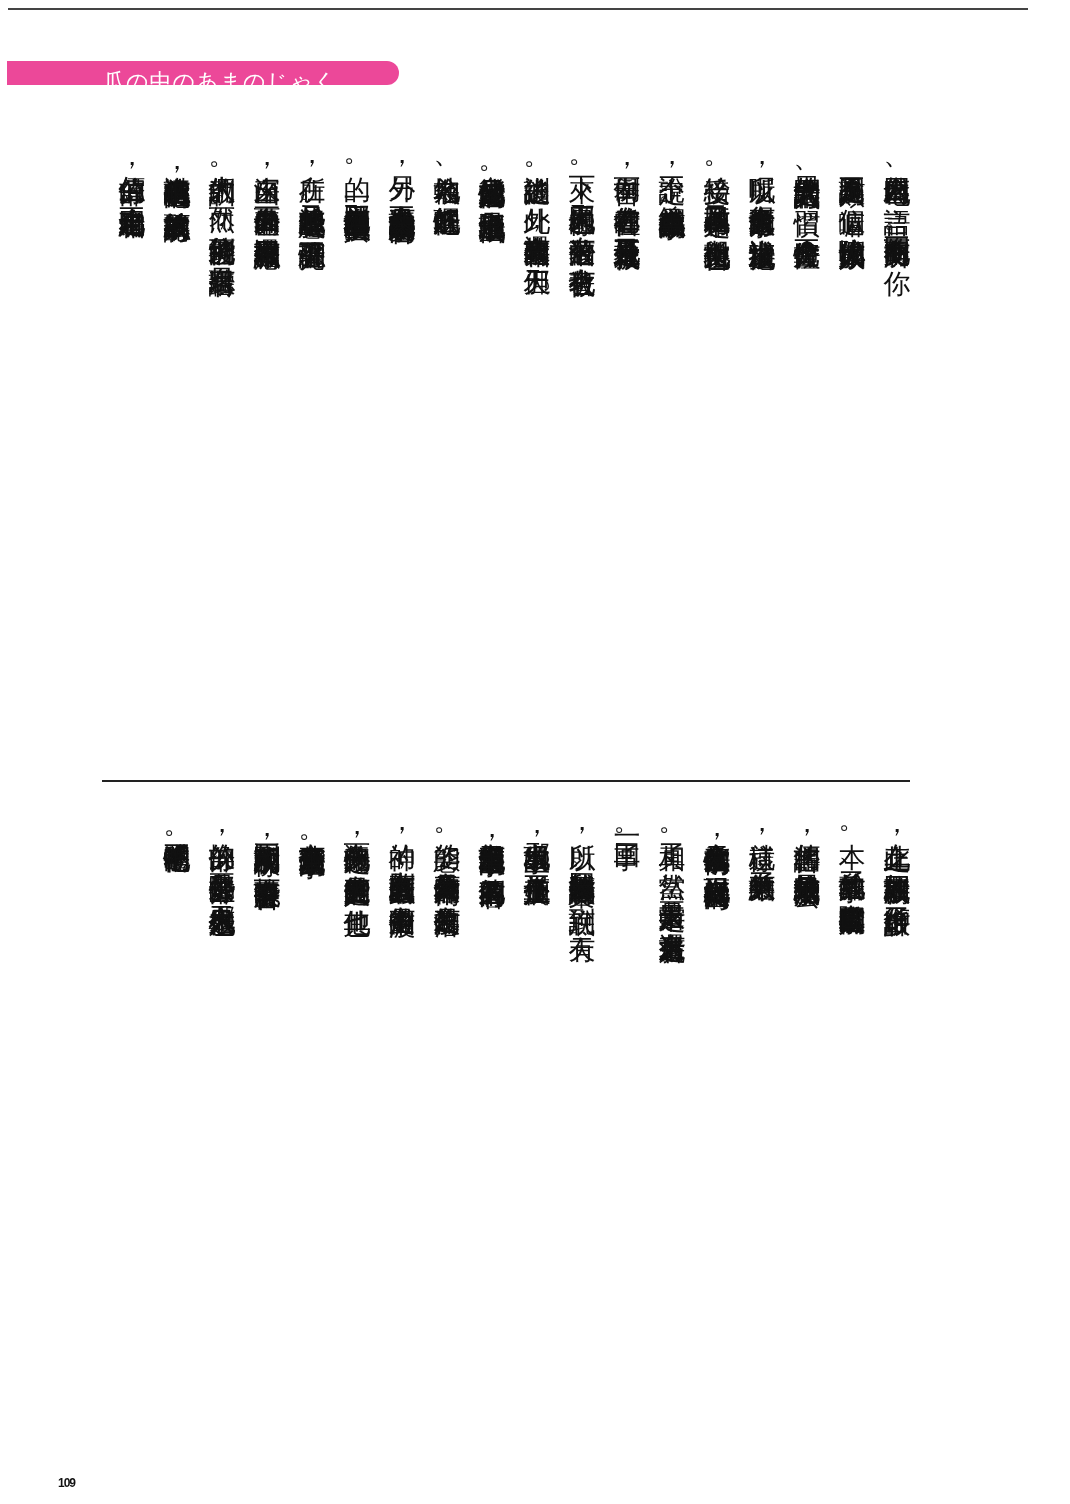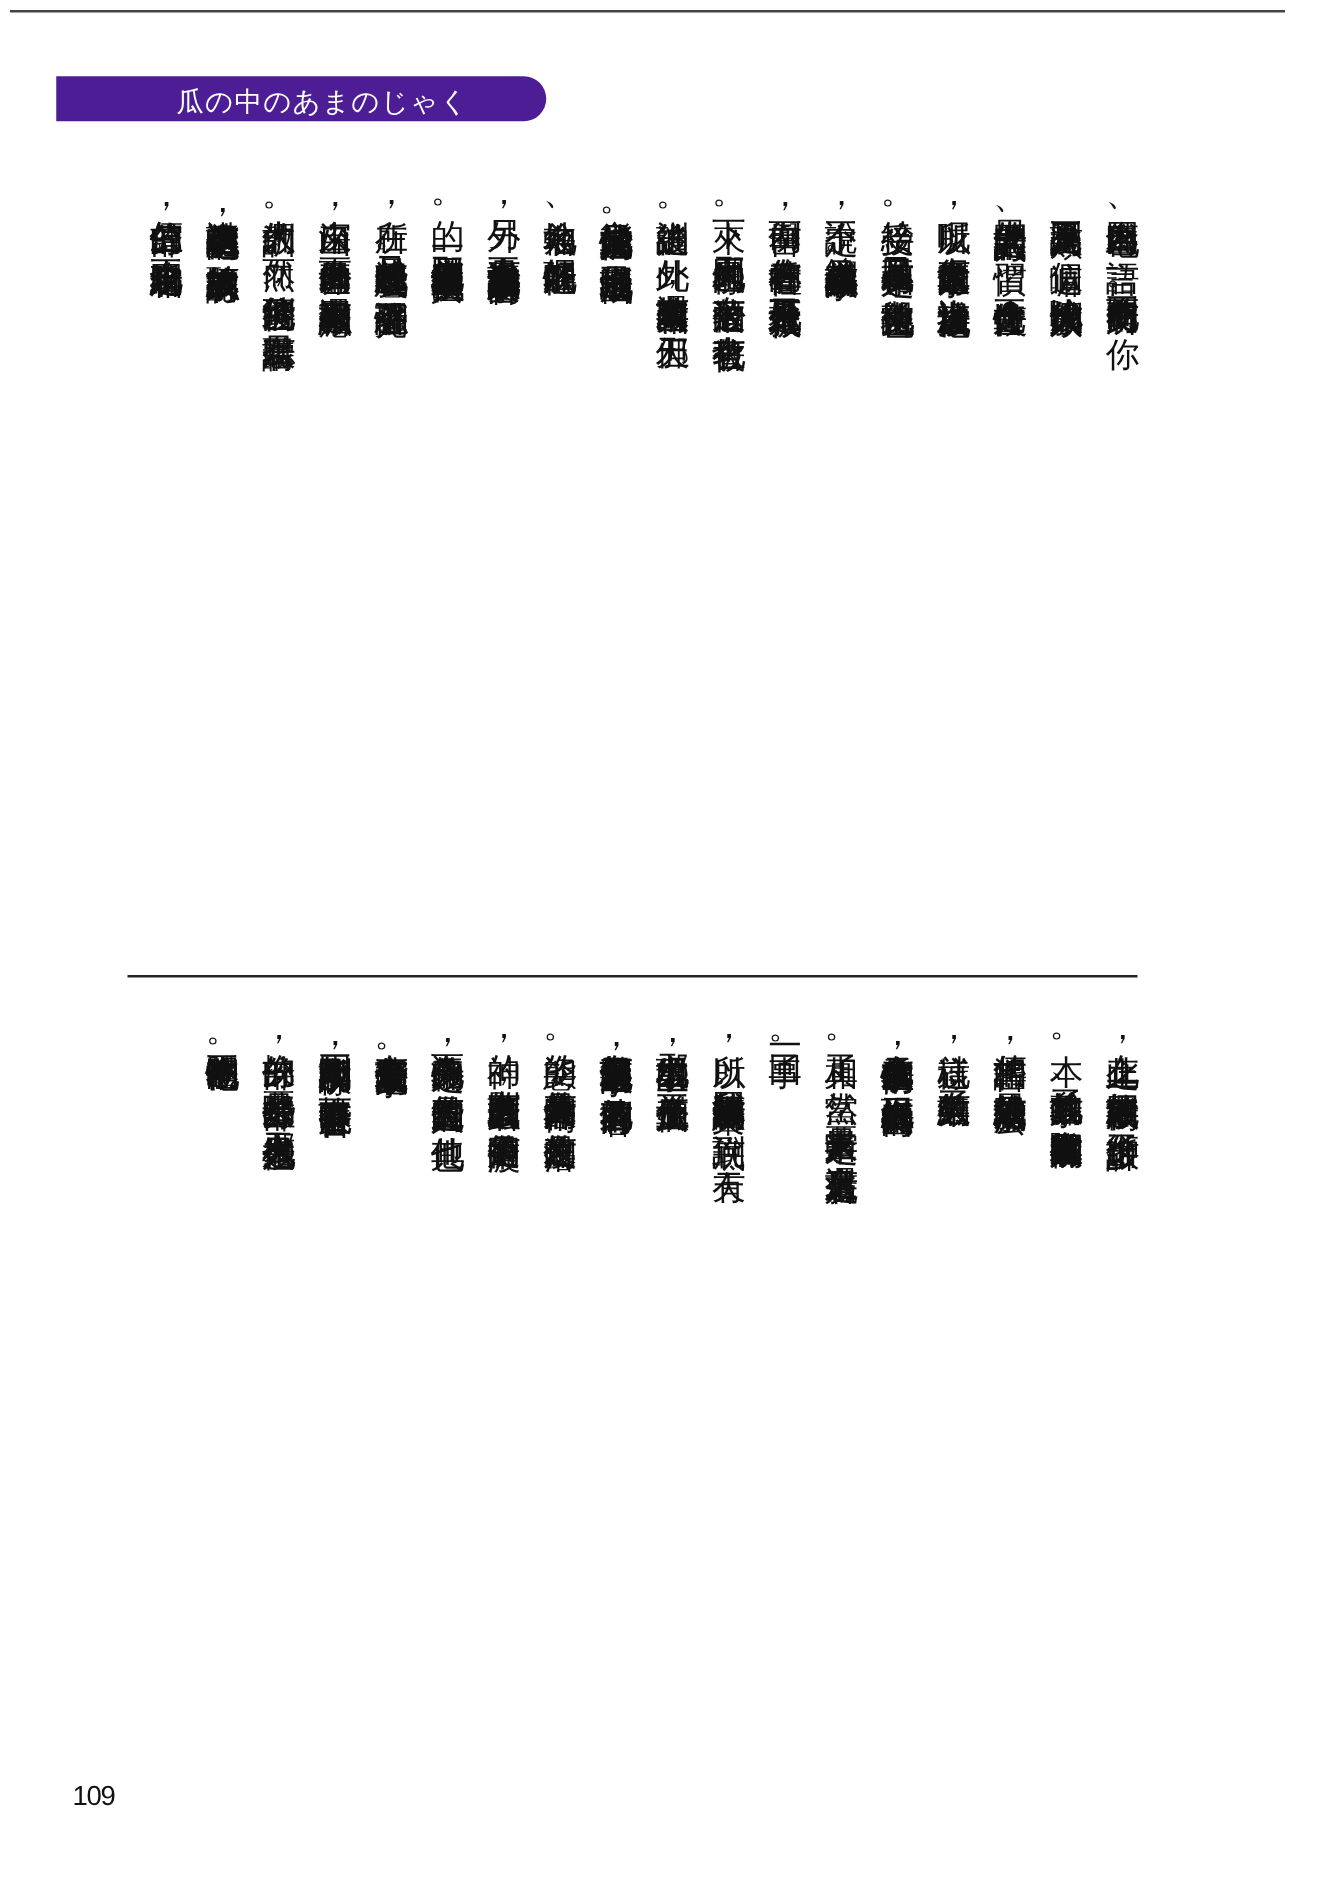--- a/index.html
+++ b/index.html
@@ -1,29 +1,29 @@
 <!DOCTYPE html>
 <html><head>
 <meta charset="utf-8">
 <style>
   html, body { margin: 0; padding: 0; background: #ffffff; }
   body { width: 1070px; height: 1504px; position: relative; overflow: hidden;
          font-family: "DejaVu Sans", sans-serif; color: #111; }
   .top-rule { position: absolute; left: 8px; top: 8px; width: 1020px; height: 2px; background: #444; }
-  .header-tab { position: absolute; left: 7px; top: 61px; width: 392px; height: 36px;
-                background: #4c1d95; border-radius: 0 20px 20px 0; margin-left: 38px; }
+  .header-tab { position: absolute; left: 7px; top: 61px; width: 392px; height: 24px;
+                background: #ec4899; border-radius: 0 20px 20px 0; }
   .header-tab span { position: absolute; left: 96px; top: 6px; color: #fff; font-size: 22px;
                      font-family: "DejaVu Serif", serif; letter-spacing: 1px; }
   .block { position: absolute; display: flex; flex-direction: row-reverse; }
   .col { writing-mode: vertical-rl; font-size: 27px; line-height: 45px; width: 45px;
          letter-spacing: 0.6px; white-space: nowrap; font-family: "DejaVu Sans", sans-serif; }
   .block-top { right: 150px; top: 155px; height: 600px; }
   .block-bottom { right: 150px; top: 822px; height: 600px; }
   .mid-rule { position: absolute; left: 102px; top: 780px; width: 808px; height: 2px; background: #222; }
-  .page-number { position: absolute; left: 58px; top: 1424px; font-size: 22px; font-weight: normal;
+  .page-number { position: absolute; left: 58px; top: 1476px; font-size: 12px; font-weight: bold;
                  font-family: "Liberation Sans", sans-serif; letter-spacing: -1px; }
 </style>
 </head>
 <body>
 
 <div class="top-rule"></div>
 
 <div class="header-tab">
   <span>瓜の中のあまのじゃく</span>
 </div>

